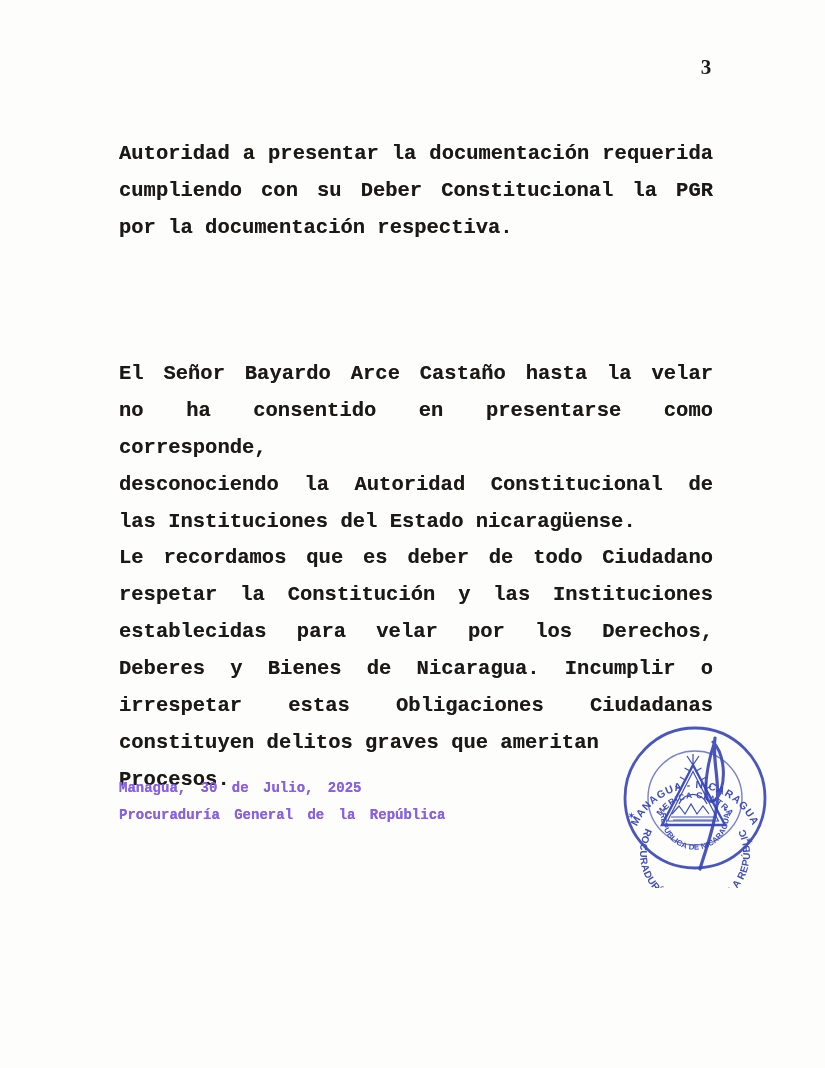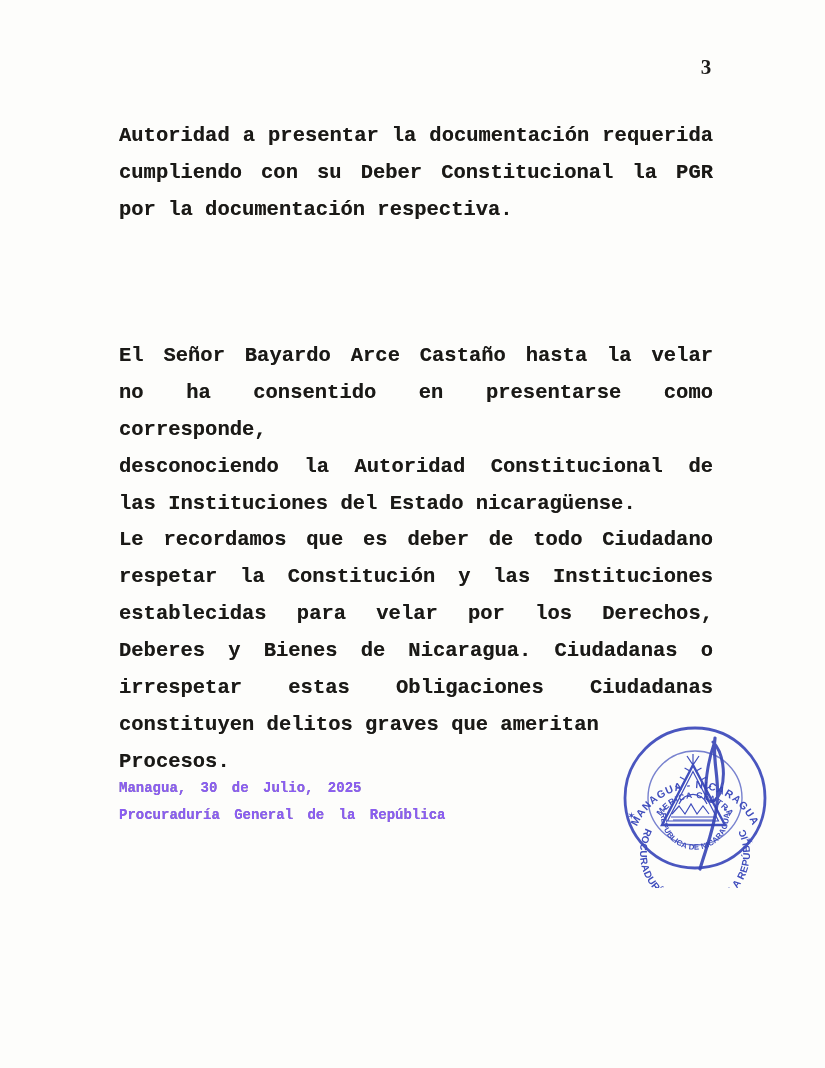--- a/index.html
+++ b/index.html
@@ -13,20 +13,21 @@
   }
   .page-number{
     position:absolute;left:688px;top:55px;width:36px;
     font-family:"Liberation Serif","DejaVu Serif",serif;
     font-size:21px;font-weight:600;color:#1b1a18;text-align:center;
   }
   .body-block{
     position:absolute;left:119px;width:594px;
     font-size:20.5px;font-weight:700;color:#1a1916;
     text-shadow:0 0 .5px rgba(20,20,20,.55);
+    margin-top:18px;
   }
   .para-1{top:117px;}
   .para-2{top:337px;}
   .para-3{top:521px;}
   .ln{line-height:37px;}
   .ln.j{text-align:justify;text-align-last:justify;}
   .closing-block{
     position:absolute;left:119px;top:775px;width:594px;
     font-size:14px;font-weight:700;color:#8b5cf6;
     text-shadow:0 0 .5px rgba(20,20,20,.55);
@@ -57,21 +58,21 @@
     <div class="ln j">El Señor Bayardo Arce Castaño hasta la velar</div>
     <div class="ln j">no ha consentido en presentarse como corresponde,</div>
     <div class="ln j">desconociendo la Autoridad Constitucional de</div>
     <div class="ln">las Instituciones del Estado nicaragüense.</div>
   </div>
 
   <div class="body-block para-3">
     <div class="ln j">Le recordamos que es deber de todo Ciudadano</div>
     <div class="ln j">respetar la Constitución y las Instituciones</div>
     <div class="ln j">establecidas para velar por los Derechos,</div>
-    <div class="ln j">Deberes y Bienes de Nicaragua. Ciudadanas o</div>
+    <div class="ln j">Deberes y Bienes de Nicaragua. Incumplir o</div>
     <div class="ln j">irrespetar estas Obligaciones Ciudadanas</div>
     <div class="ln">constituyen delitos graves que ameritan Procesos.</div>
   </div>
 
   <div class="closing-block">
     <div class="ln">Managua, 30 de Julio, 2025</div>
     <div class="ln">Procuraduría General de la República</div>
   </div>
 
   <div class="stamp-wrap">

